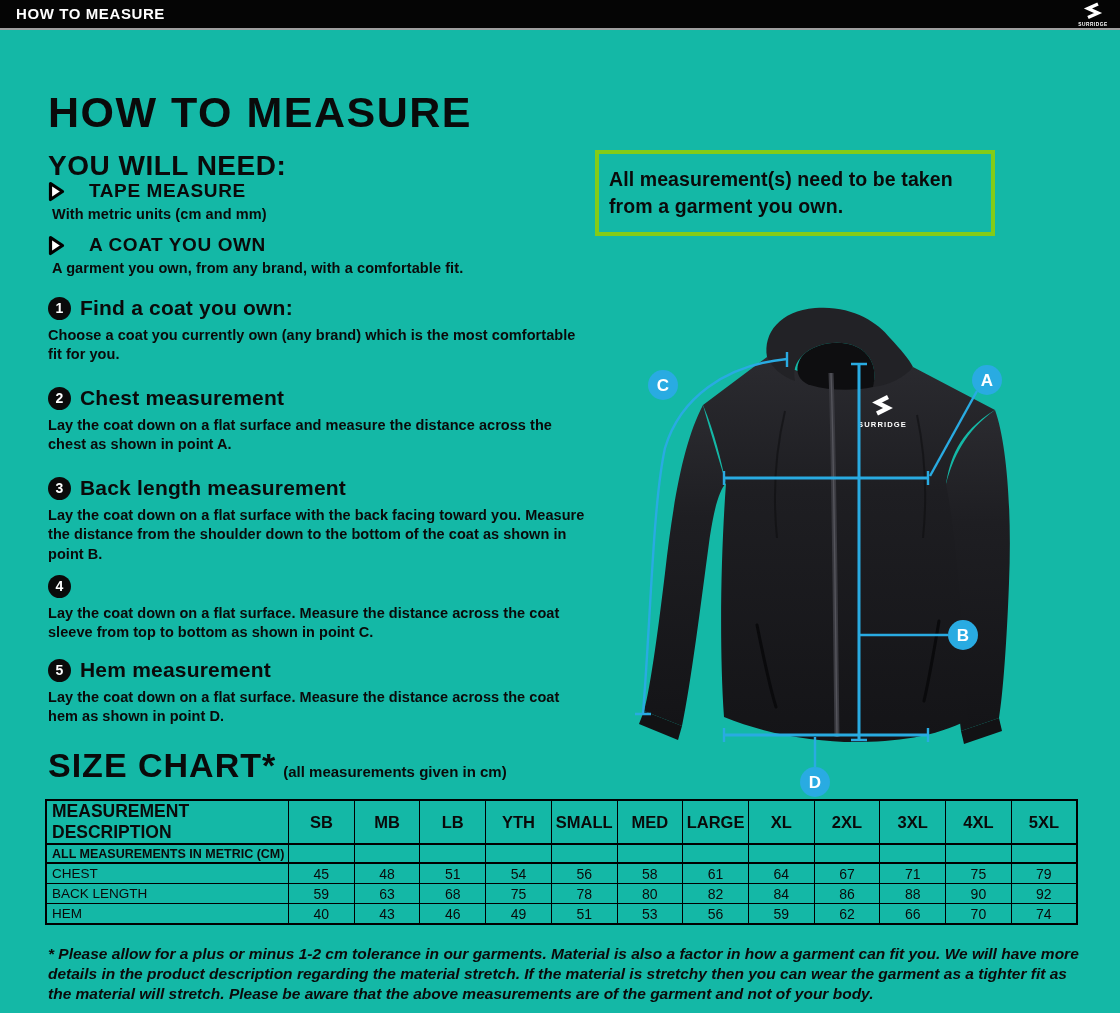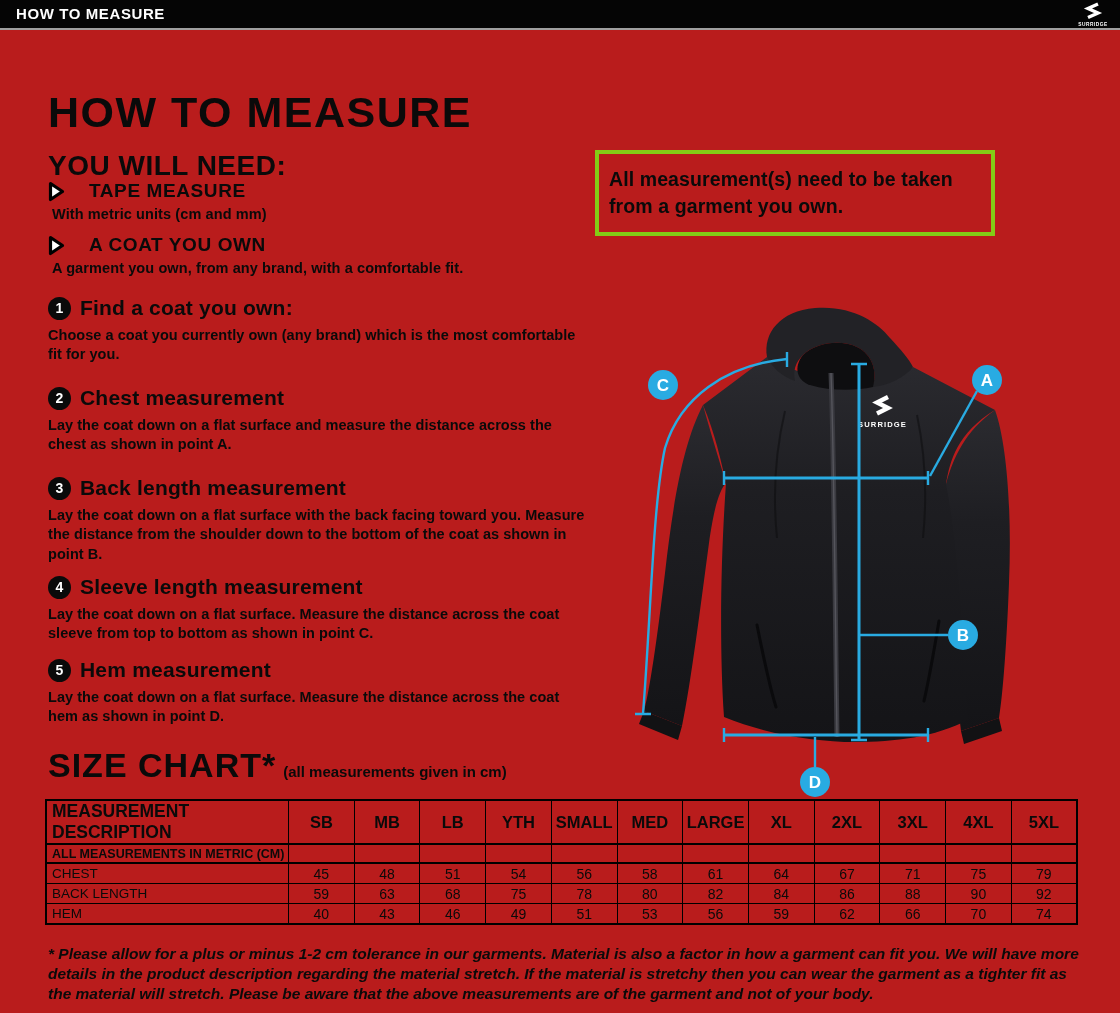--- a/index.html
+++ b/index.html
@@ -1,16 +1,16 @@
 <!DOCTYPE html>
 <html style="--accent: #29ABE2;"><head>
 <meta charset="utf-8">
 <style>
   html,body{margin:0;padding:0;background:#fff;}
-  .page{position:relative;width:1120px;height:1013px;background:#b91c1c;overflow:hidden;
+  .page{position:relative;width:1120px;height:1013px;background:#14b8a6;overflow:hidden;
         font-family:"Liberation Sans",sans-serif;color:#0a0a0a;}
 
   
   .topbar{position:absolute;left:0;top:0;width:1120px;height:28px;background:#050505;
           border-bottom:2px solid #9f9f9f;box-sizing:content-box;}
   .topbar-title{position:absolute;left:16px;top:0;line-height:28px;color:#fff;
                 font-size:15px;font-weight:bold;letter-spacing:.6px;}
   .topbar-brand{position:absolute;right:6px;top:1px;}
 
   
@@ -121,21 +121,20 @@
   <div class="step step-3">
     <div class="step-head">
       <span class="step-num">3</span>
       <span class="step-title">Back length measurement</span>
     </div>
     <div class="step-desc">Lay the coat down on a flat surface with the back facing toward you. Measure the distance from the shoulder down to the bottom of the coat as shown in point B.</div>
   </div>
   <div class="step step-4">
     <div class="step-head">
       <span class="step-num">4</span>
-      <span class="step-title">Sleeve length measurement</span>
     </div>
     <div class="step-desc">Lay the coat down on a flat surface. Measure the distance across the coat sleeve from top to bottom as shown in point C.</div>
   </div>
   <div class="step step-5">
     <div class="step-head">
       <span class="step-num">5</span>
       <span class="step-title">Hem measurement</span>
     </div>
     <div class="step-desc">Lay the coat down on a flat surface. Measure the distance across the coat hem as shown in point D.</div>
   </div>

